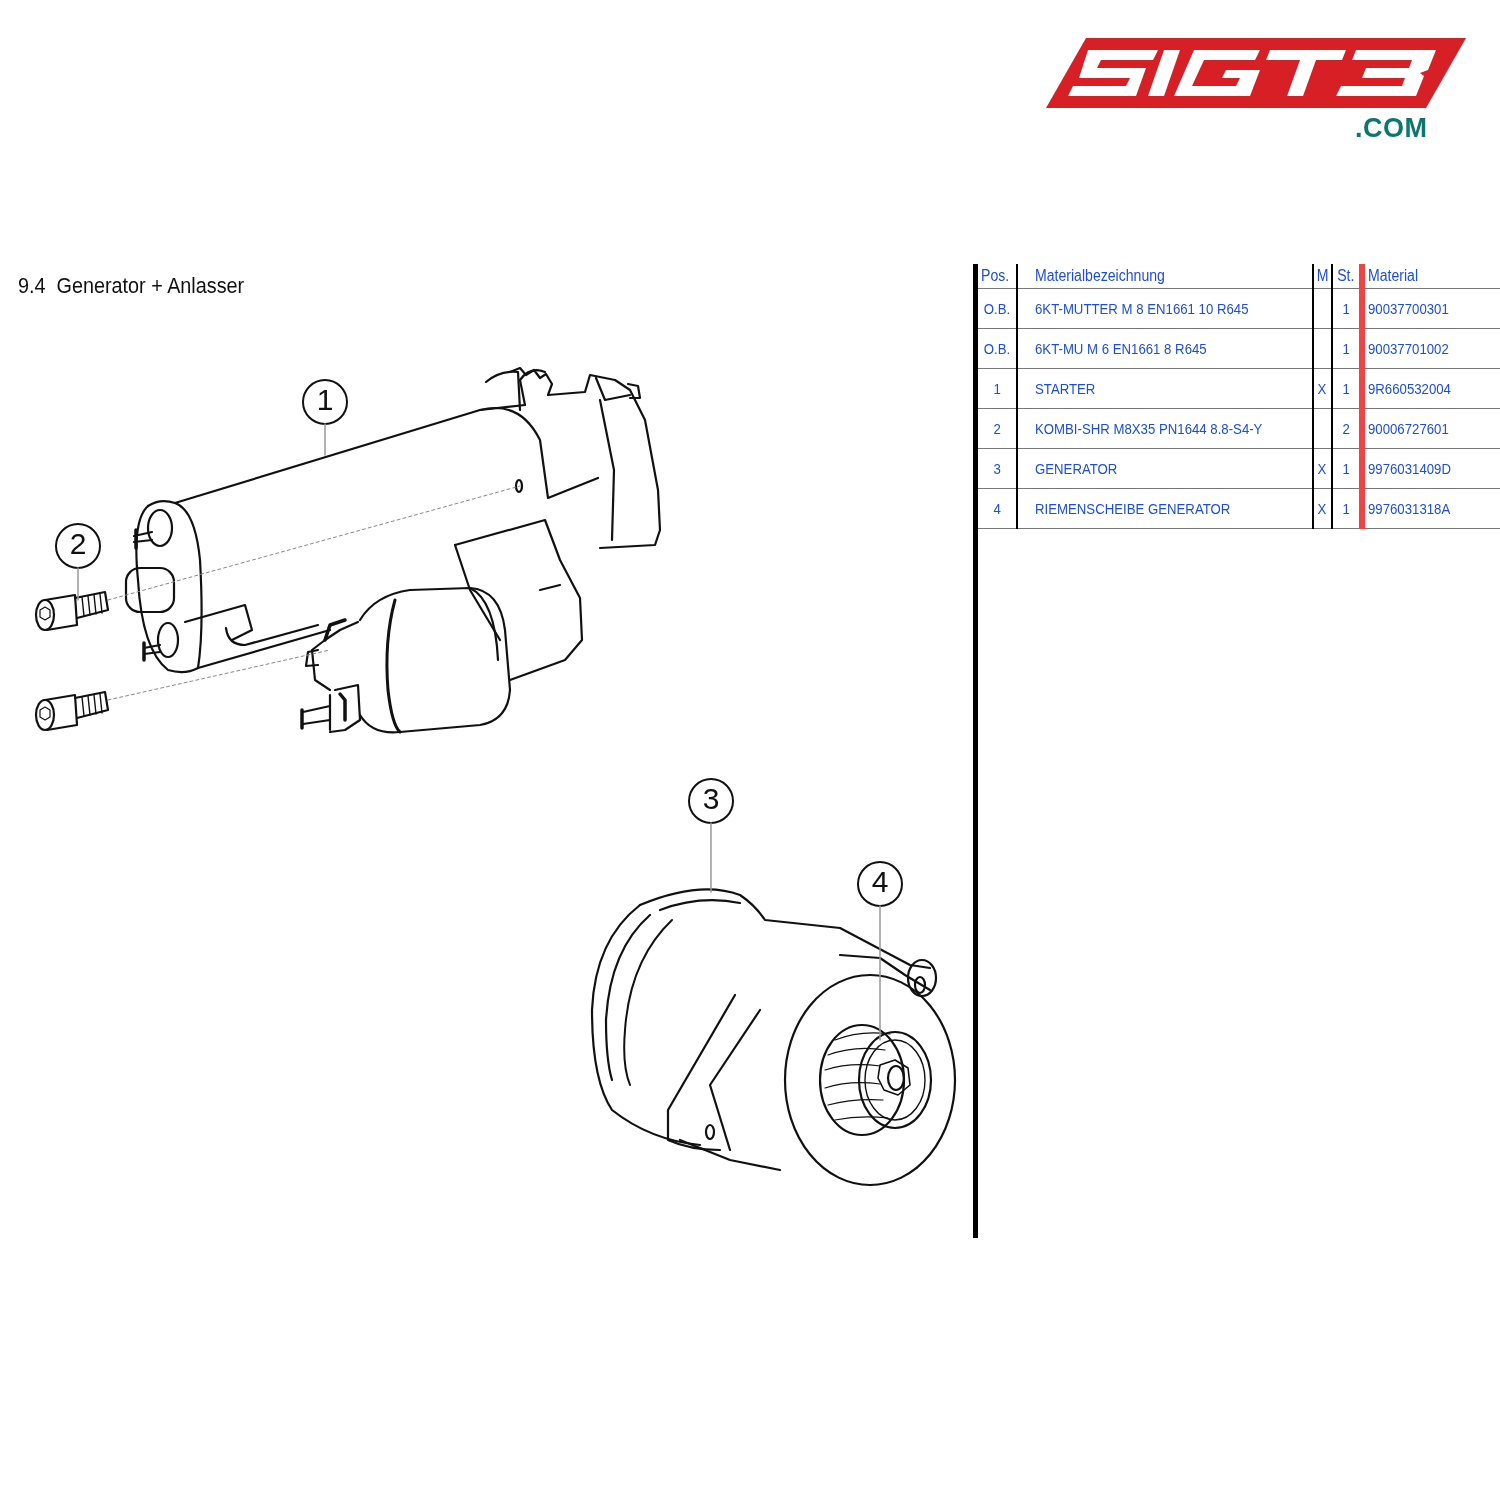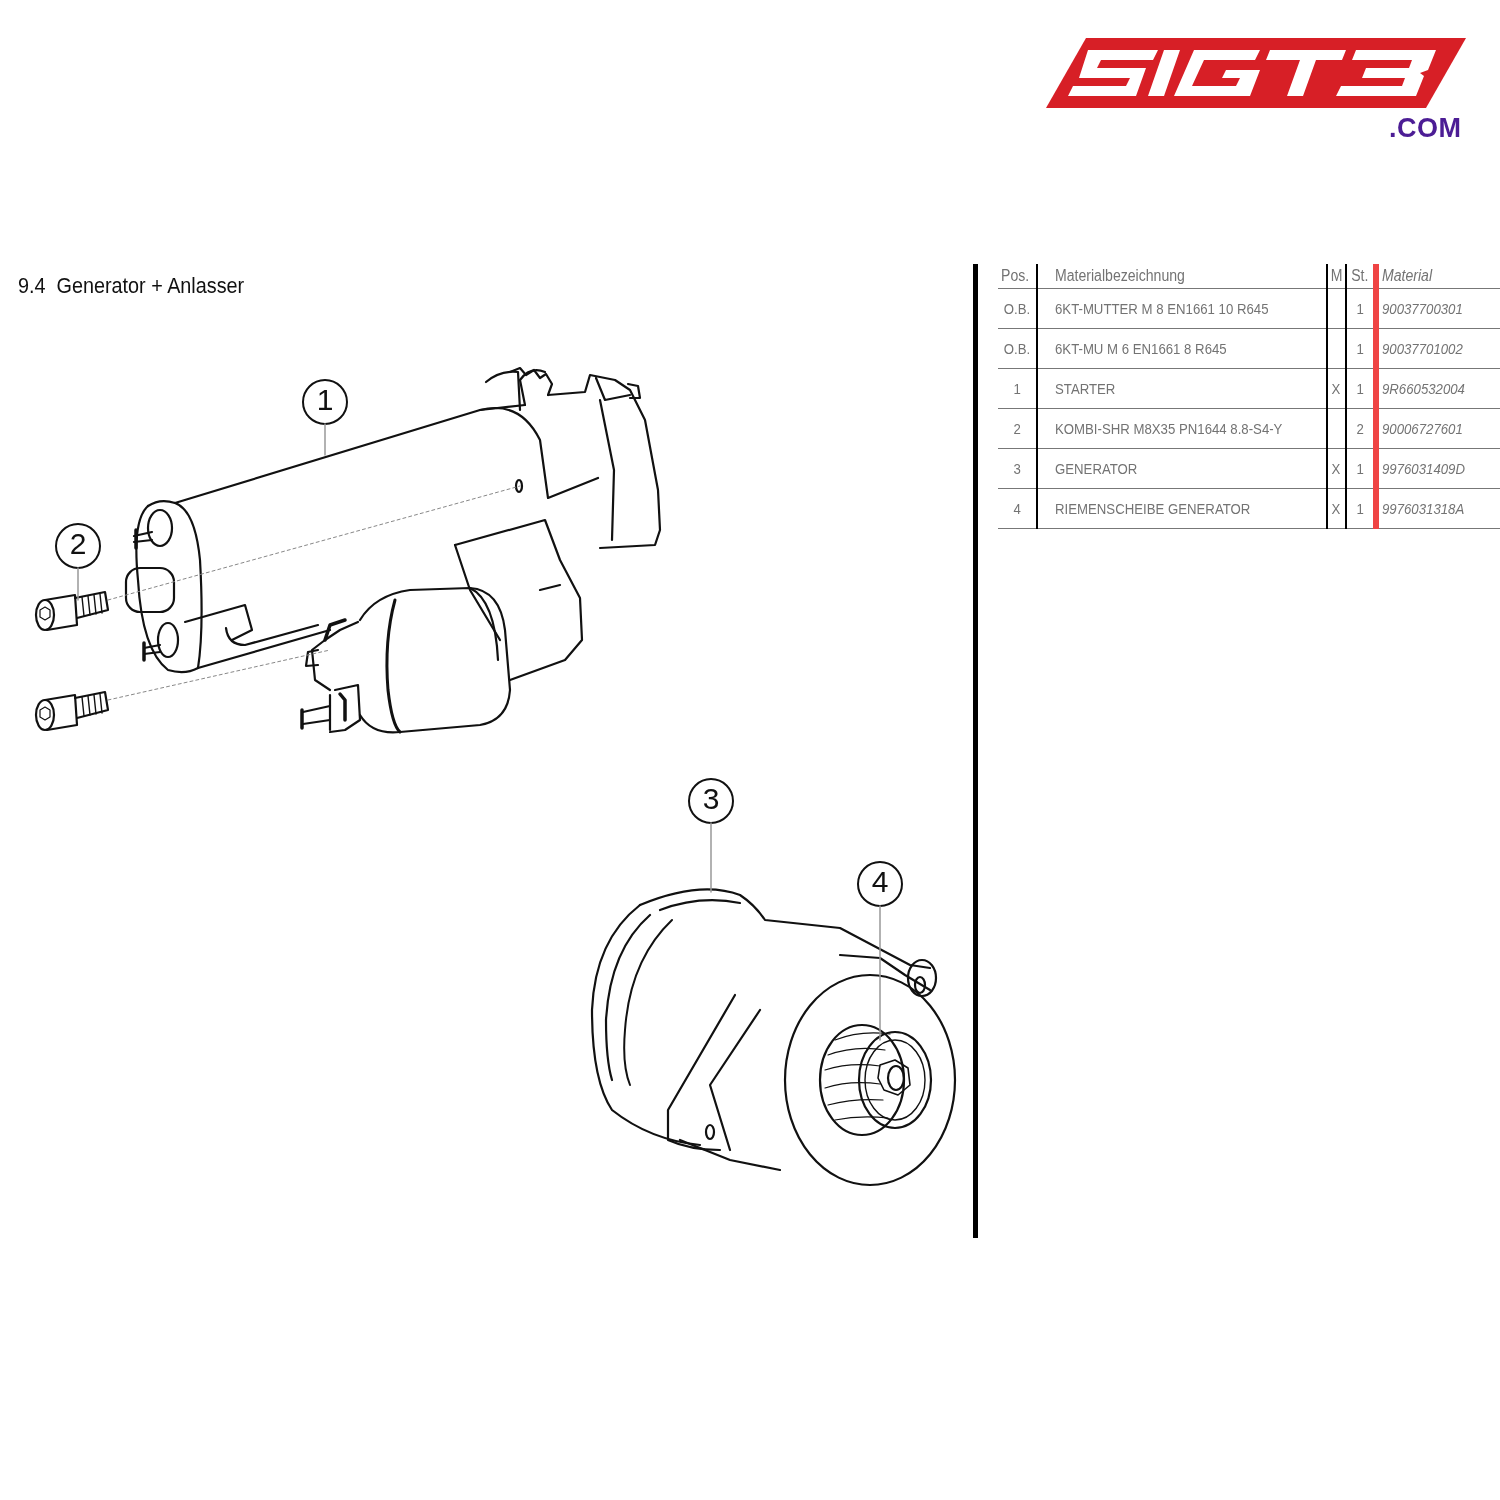--- a/index.html
+++ b/index.html
@@ -1,29 +1,29 @@
 <!DOCTYPE html>
 <html><head>
 <meta charset="utf-8">
 <style>
   html, body { margin:0; padding:0; background:#ffffff; }
   body { width:1500px; height:1500px; position:relative; overflow:hidden; font-family:"Liberation Sans", sans-serif; color:#111; }
   .logo { position:absolute; left:1046px; top:36px; width:424px; height:112px; }
-  .logo-com { position:absolute; left:1389px; top:113px; font-family:"Liberation Sans", sans-serif; font-weight:bold; font-size:27px; color:#4c1d95; letter-spacing:0.5px; }
+  .logo-com { position:absolute; left:1355px; top:113px; font-family:"Liberation Sans", sans-serif; font-weight:bold; font-size:27px; color:#0f766e; letter-spacing:0.5px; }
   .section-title { position:absolute; left:18px; top:273px; font-size:22px; font-family:"Liberation Sans", sans-serif; color:#111; transform:scaleX(0.9); transform-origin:left top; white-space:pre; }
   .drawing { position:absolute; left:0; top:0; width:1500px; height:1500px; }
   .vline { position:absolute; left:973px; top:264px; width:5px; height:974px; background:#000; }
-  table.parts { position:absolute; left:978px; top:264px; border-collapse:collapse; font-family:"Liberation Sans", sans-serif; font-size:15px; color:#737373;margin-left:20px; }
+  table.parts { position:absolute; left:978px; top:264px; border-collapse:collapse; font-family:"Liberation Sans", sans-serif; font-size:15px; color:#1d4ed8; }
   table.parts th, table.parts td { height:39px; padding:0 3px; border-bottom:1.5px solid #777; white-space:nowrap; font-weight:normal; }
   table.parts th { height:24px; font-size:16px; text-align:left; border-bottom:1.5px solid #777; }
   table.parts .c-pos { width:28px; text-align:center; border-right:2px solid #000; }
   table.parts .c-desc { width:281px; text-align:left; border-right:2px solid #000;padding-left:17px; }
   table.parts .c-m { width:12px; text-align:center; border-right:2px solid #000; padding:0 2px;}
   table.parts .c-st { width:16px; text-align:center; border-right:6px solid #ef4444; }
-  table.parts .c-mat { width:146px; text-align:left;font-style:italic; }
+  table.parts .c-mat { width:146px; text-align:left; }
   table.parts td { transform-origin:left; }
   .narrow { display:inline-block; transform:scaleX(0.88); transform-origin:left center; }
   .narrow-c { display:inline-block; transform:scaleX(0.88); transform-origin:center center; }
 </style>
 </head>
 <body>
 
 <svg class="logo" viewBox="0 0 424 112">
   <polygon points="40,2 420,2 380,72 0,72" fill="#d71f26"></polygon>
   <g fill="#ffffff">

